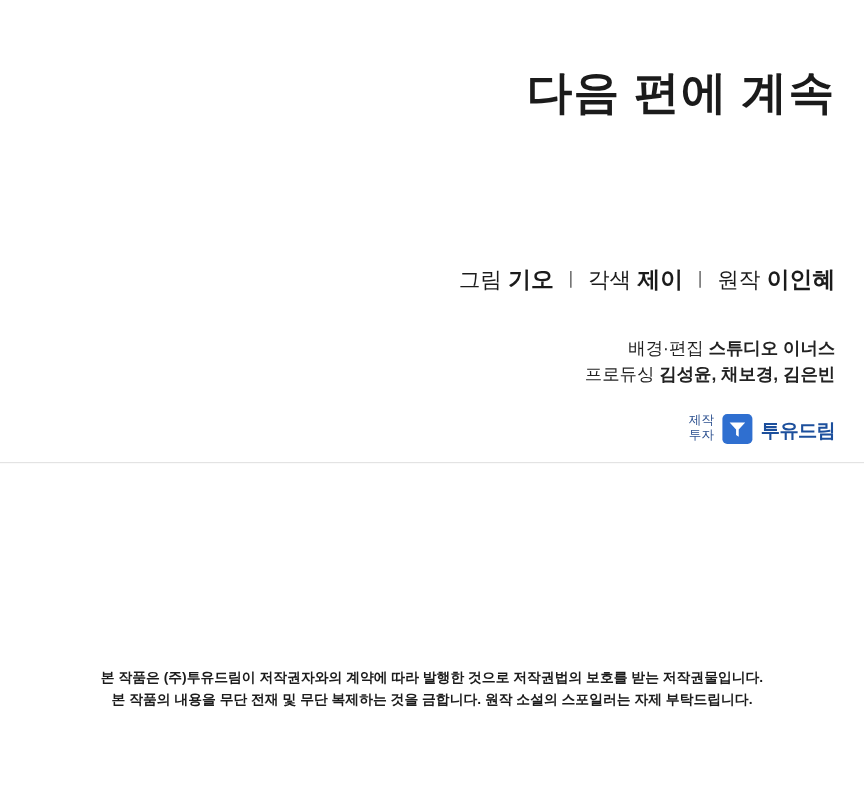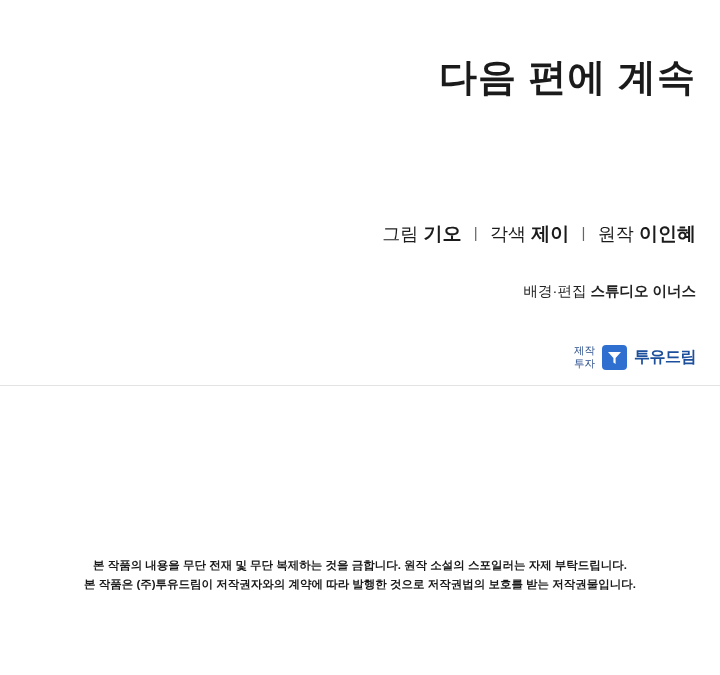--- a/index.html
+++ b/index.html
@@ -81,21 +81,21 @@
   .credit-sub .name {
     font-weight: bold;
   }
 
   
   .logo-row {
     position: absolute;
     top: 344px;
     right: 24px;
     display: flex;
-    align-items: center;
+    align-items: flex-end;
     justify-content: flex-end;
     gap: 7px;
   }
   .logo-prefix {
     font-size: 10.5px;
     line-height: 1.25;
     color: #2b4f8e;
     text-align: right;
     font-weight: normal;
   }
@@ -160,37 +160,41 @@
       <span class="sep">|</span>
       <span class="role">원작</span>
       <span class="name">이인혜</span>
     </div>
 
     <div class="credit-sub">
       <div>
         <span class="role">배경·편집</span>
         <span class="name">스튜디오 이너스</span>
       </div>
+      <div>
+        <span class="role">프로듀싱</span>
+        <span class="name">김성윤, 채보경, 김은빈</span>
+      </div>
     </div>
 
   </div>
 
   <div class="logo-row">
     <div class="logo-prefix">
       <div>제작</div>
       <div>투자</div>
     </div>
     <div class="logo-mark">
       <svg width="17" height="17" viewBox="0 0 17 17" aria-hidden="true">
         <polygon points="2,3 15,3 9.6,9 9.6,15 7.4,13.4 7.4,9" fill="#ffffff"></polygon>
       </svg>
     </div>
     <div class="logo-text">투유드림</div>
   </div>
 
   <div class="rule"></div>
 
   <div class="footer">
+    <div>본 작품은 (주)투유드림이 저작권자와의 계약에 따라 발행한 것으로 저작권법의 보호를 받는 저작권물입니다.</div>
     <div>본 작품의 내용을 무단 전재 및 무단 복제하는 것을 금합니다. 원작 소설의 스포일러는 자제 부탁드립니다.</div>
-    <div>본 작품은 (주)투유드림이 저작권자와의 계약에 따라 발행한 것으로 저작권법의 보호를 받는 저작권물입니다.</div>
   </div>
 
 </div>
 
 </body></html>

